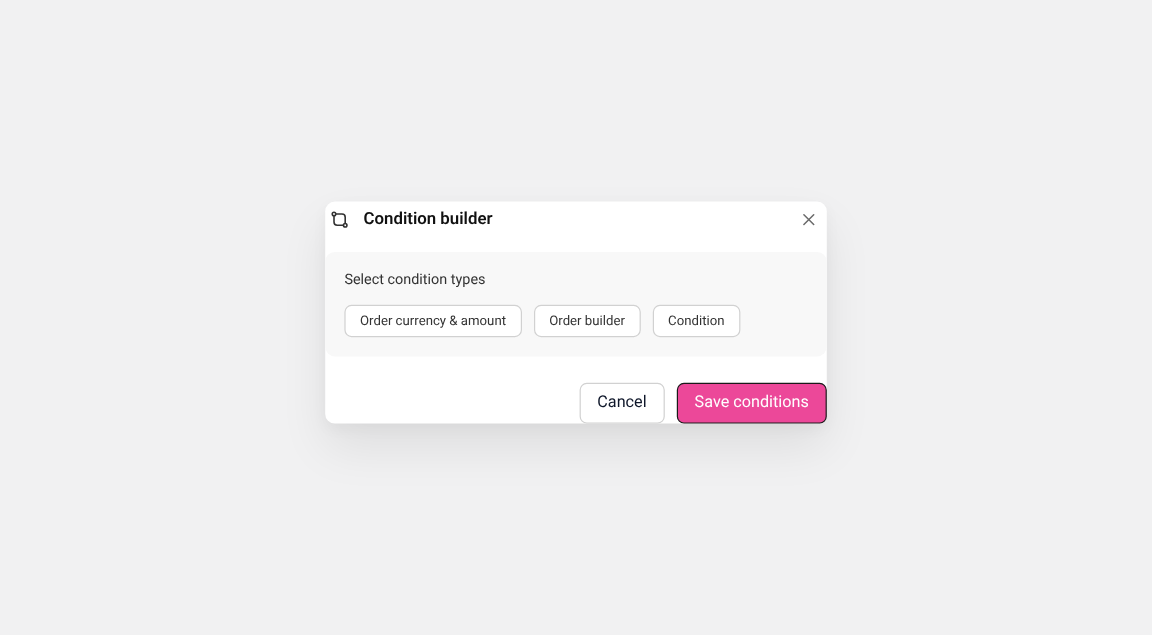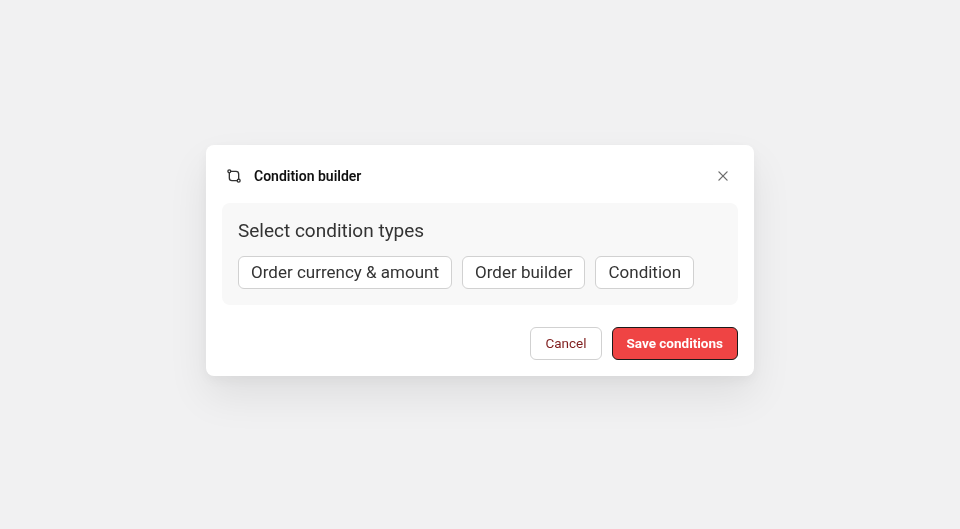--- a/index.html
+++ b/index.html
@@ -12,23 +12,22 @@
       background: #f1f1f2;
       width: 960px;
       height: 529px;
       display: flex;
       align-items: center;
       justify-content: center;
     }
     .modal {
       background: #ffffff;
       border-radius: 8px;
-      width: 548px;
+      width: 418px;
       box-shadow: 0 20px 40px rgba(0,0,0,0.08), 0 4px 12px rgba(0,0,0,0.04);
-      padding: 16px;
       position: relative;
       top: -4px;
     }
     .modal-header {
       display: flex;
       align-items: center;
       justify-content: space-between;
       padding: 4px 4px 16px 4px;
     }
     .modal-title-wrap {
@@ -54,36 +53,36 @@
     }
     .icon-svg {
       display: block;
     }
     .section {
       background: #f8f8f8;
       border-radius: 8px;
       padding: 16px;
     }
     .section-label {
-      font-size: 19px;
+      font-size: 12px;
       color: #333;
       margin-bottom: 14px;
       font-weight: 400;
     }
     .chips {
       display: flex;
       flex-wrap: wrap;
       gap: 10px;
     }
     .chip {
       background: #ffffff;
       border: 1px solid #d1d1d1;
       border-radius: 6px;
       padding: 7px 12px;
-      font-size: 17px;
+      font-size: 11px;
       color: #333;
       cursor: pointer;
       line-height: 1;
       font-family: inherit;
     }
     .modal-footer {
       display: flex;
       justify-content: flex-end;
       gap: 10px;
       margin-top: 22px;
@@ -92,27 +91,26 @@
       border-radius: 6px;
       padding: 9px 14px;
       font-size: 13.5px;
       cursor: pointer;
       font-family: inherit;
       line-height: 1;
     }
     .btn-secondary {
       background: #ffffff;
       border: 1px solid #d1d1d1;
-      color: #7f1d1d;
+      color: #0f172a;
     }
     .btn-primary {
-      background: #ef4444;
+      background: #ec4899;
       border: 1px solid #1a1a1a;
       color: #ffffff;
-      font-weight: bold;
     }
   </style>
 </head>
 <body>
 
 <div class="modal">
   <div class="modal-header">
     <div class="modal-title-wrap">
       <span>
         <svg class="icon-svg" width="16" height="16" viewBox="0 0 24 24" fill="none" stroke="#333" stroke-width="2" stroke-linecap="round" stroke-linejoin="round">

